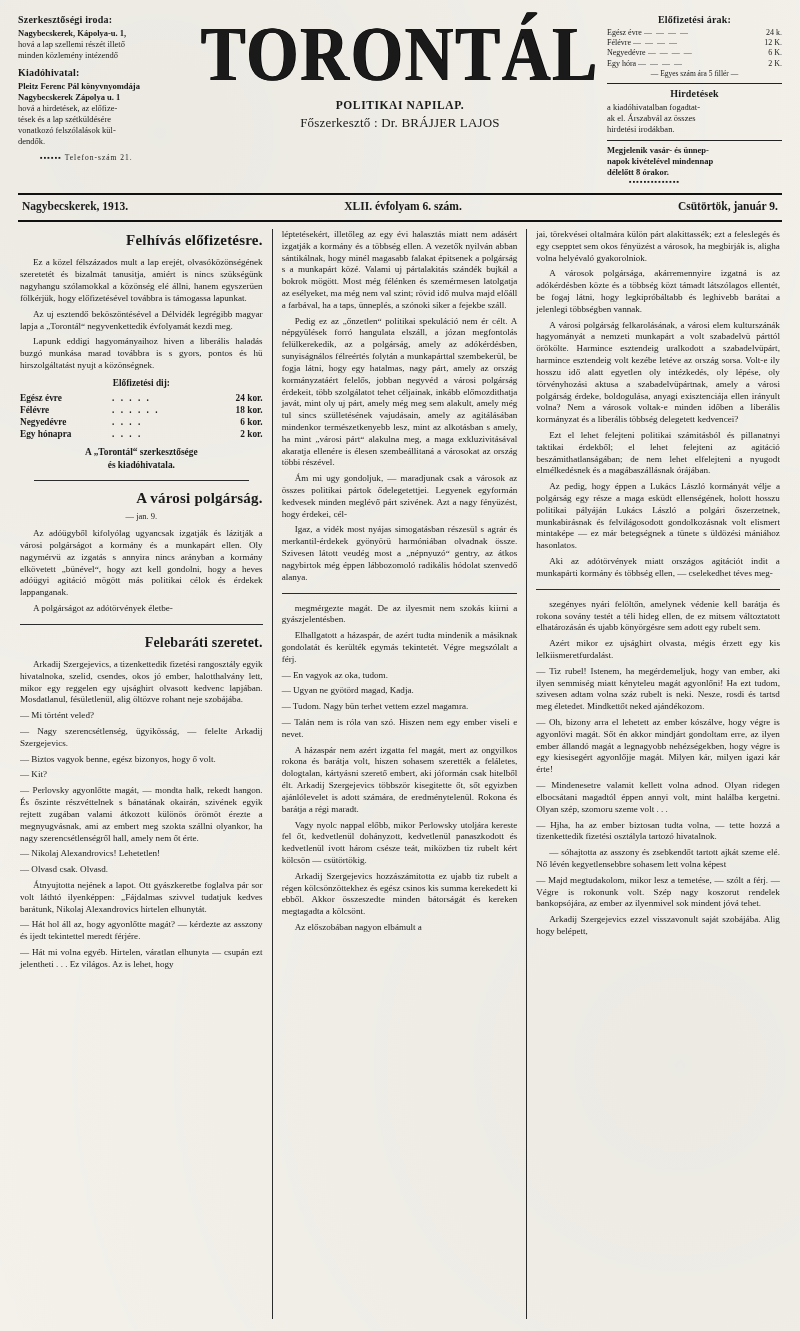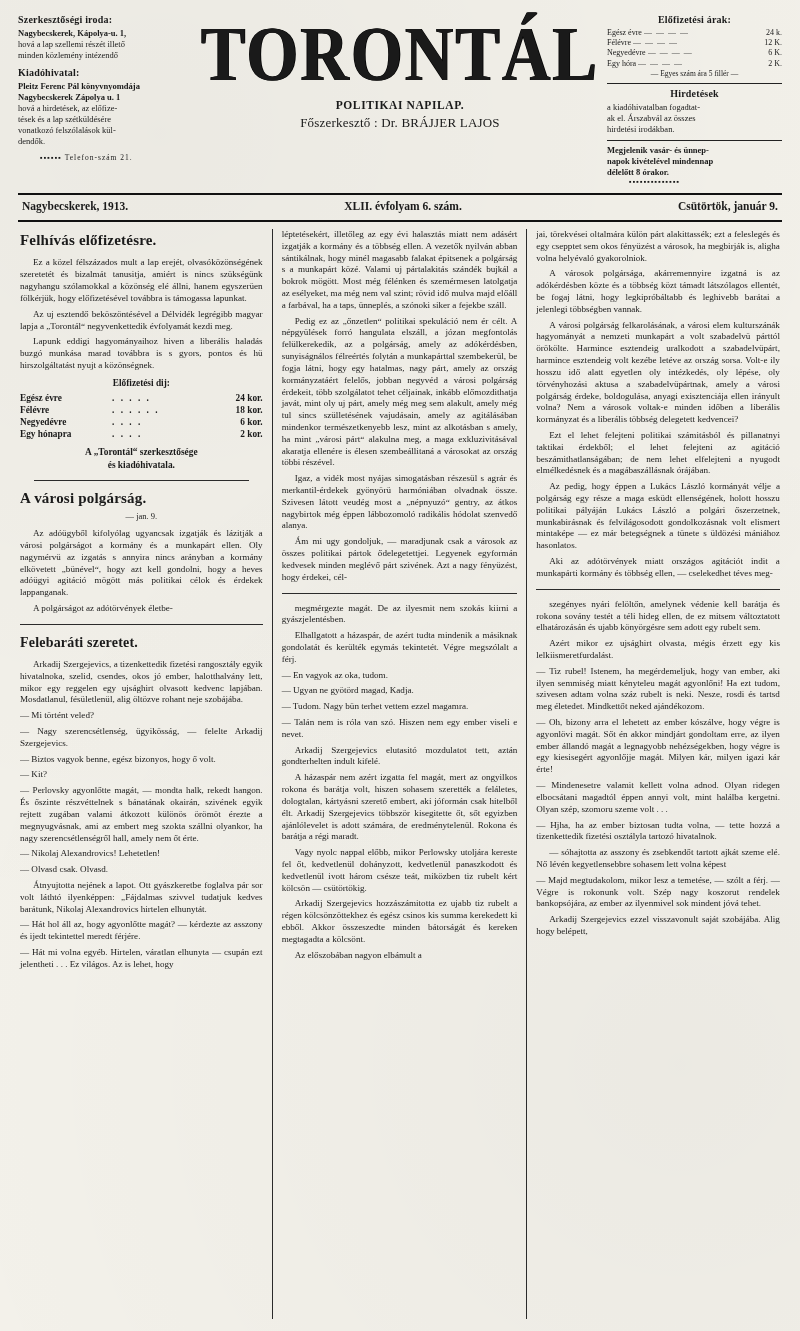--- a/index.html
+++ b/index.html
@@ -97,21 +97,21 @@
     font-size:9.1px;
     line-height:1.30;
     text-align:justify;
     hyphens:auto;
   }
   .col.c1 { padding-left:2px; border-right:1px solid #2b2b2b; }
   .col.c2 { border-right:1px solid #2b2b2b; }
   .col.c3 { padding-right:2px; }
 
   .headline {
-    text-align:left;
+    text-align:right;
     font-size:15px;
     font-weight:bold;
     margin:2px 0 7px 0;
     letter-spacing:.2px;
   }
   .headline.sm { font-size:14px; }
   .subdate { text-align:center; font-size:8.5px; margin:-4px 0 6px 0; }
   p { margin:0 0 4px 0; text-indent:13px; }
   p.noind { text-indent:0; }
   .sep {
@@ -262,32 +262,31 @@
       <p class="dash">— Nikolaj Alexandrovics! Lehetetlen!</p>
       <p class="dash">— Olvasd csak. Olvasd.</p>
       <p>Átnyujtotta nejének a lapot. Ott gyászkeretbe foglalva pár sor volt láthtó ilyenképpen: „Fájdalmas szivvel tudatjuk kedves barátunk, Nikolaj Alexandrovics hirtelen elhunytát.</p>
       <p class="dash">— Hát hol áll az, hogy agyonlőtte magát? — kérdezte az asszony és ijedt tekintettel meredt férjére.</p>
       <p class="dash">— Hát mi volna egyéb. Hirtelen, váratlan elhunyta — csupán ezt jelentheti . . . Ez világos. Az is lehet, hogy</p>
     </div>
 
     <div class="col c2">
       <p class="noind">léptetésekért, illetőleg az egy évi halasztás miatt nem adásért izgatják a kormány és a többség ellen. A vezetők nyilván abban sántikálnak, hogy minél magasabb falakat épitsenek a polgárság s a munkapárt közé. Valami uj pártalakitás szándék bujkál a bokrok mögött. Most még félénken és szemérmesen latolgatja az esélyeket, ma még nem val szint; rövid idő mulva majd előáll a farbával, ha a taps, ünneplés, a szónoki siker a fejekbe száll.</p>
       <p>Pedig ez az „őnzetlen“ politikai spekuláció nem ér célt. A népgyülések forró hangulata elszáll, a józan megfontolás felülkerekedik, az a polgárság, amely az adókérdésben, sunyiságnálos félreértés folytán a munkapárttal szembekerül, be fogja látni, hogy egy hatalmas, nagy párt, amely az ország kormányzatáért felelős, jobban negyvéd a városi polgárság érdekeit, több szolgálatot tehet céljainak, inkább előmozdithatja javát, mint oly uj párt, amely még meg sem alakult, amely még tul sincs szülletésének vajudásain, amely az agitálásában mindenkor természetkenyebb lesz, mint az alkotásban s amely, ha mint „városi párt“ alakulna meg, a maga exkluzivitásával akaratja ellenére is élesen szembeállitaná a városokat az ország többi részével.</p>
+      <p>Ám mi ugy gondoljuk, — maradjunak csak a városok az összes politikai pártok ődelegetettjei. Legyenek egyformán kedvesek minden meglévő párt szivének. Azt a nagy fényüzést, hogy érdekei, cél-</p>
       <p>Igaz, a vidék most nyájas simogatásban részesül s agrár és merkantil-érdekek gyönyörü harmóniában olvadnak össze. Szivesen látott veudég most a „népnyuzó“ gentry, az átkos nagybirtok még éppen lábbozomoló radikális hódolat szenvedő alanya.</p>
-      <p>Ám mi ugy gondoljuk, — maradjunak csak a városok az összes politikai pártok ődelegetettjei. Legyenek egyformán kedvesek minden meglévő párt szivének. Azt a nagy fényüzést, hogy érdekei, cél-</p>
 
       <hr class="sep full">
 
       <p>megmérgezte magát. De az ilyesmit nem szokás kiirni a gyászjelentésben.</p>
       <p>Elhallgatott a házaspár, de azért tudta mindenik a másiknak gondolatát és kerülték egymás tekintetét. Végre megszólalt a férj.</p>
       <p class="dash">— En vagyok az oka, tudom.</p>
       <p class="dash">— Ugyan ne gyötörd magad, Kadja.</p>
       <p class="dash">— Tudom. Nagy bün terhet vettem ezzel magamra.</p>
       <p class="dash">— Talán nem is róla van szó. Hiszen nem egy ember viseli e nevet.</p>
-      <p>Arkadij Szergejevics elutasitó mozdulatot tett, aztán gondterhelten indult kifelé.</p>
       <p>A házaspár nem azért izgatta fel magát, mert az ongyilkos rokona és barátja volt, hiszen sohasem szerették a feláletes, dologtalan, kártyásni szerető embert, aki jóformán csak hitelből élt. Arkadij Szergejevics többször kisegitette őt, sőt egyizben ajánlólevelet is adott számára, de eredménytelenül. Rokona és barátja a régi maradt.</p>
       <p>Vagy nyolc nappal előbb, mikor Perlowsky utoljára kereste fel őt, kedvetlenül dohányzott, kedvetlenül panaszkodott és kedvetlenül ivott három csésze teát, miközben tiz rubelt kért kölcsön — csütörtökig.</p>
       <p>Arkadij Szergejevics hozzászámitotta ez ujabb tiz rubelt a régen kölcsönzöttekhez és egész csinos kis summa kerekedett ki ebből. Akkor összeszedte minden bátorságát és kereken megtagadta a kölcsönt.</p>
       <p>Az előszobában nagyon elbámult a</p>
     </div>
 
     <div class="col c3">
       <p class="noind">jai, törekvései oltalmára külön párt alakittassék; ezt a feleslegés és egy csepptet sem okos fényüzést a városok, ha megbirják is, aligha volna helyévaló gyakorolniok.</p>
       <p>A városok polgársága, akárremennyire izgatná is az adókérdésben közte és a többség közt támadt látszólagos ellentét, be fogaj látni, hogy legkipróbáltabb és leghivebb barátai a jelenlegi többségben vannak.</p>
       <p>A városi polgárság felkarolásának, a városi elem kulturszánák hagyományát a nemzeti munkapárt a volt szabadelvü párttól örökölte. Harmince esztendeig uralkodott a szabadelvüpárt, harmince esztendeig volt kezébe letéve az ország sorsa. Volt-e ily hosszu idő alatt egyetlen oly intézkedés, oly lépése, oly törvényhozási aktusa a szabadelvüpártnak, amely a városi polgárság érdeke, boldogulása, anyagi exisztenciája ellen irányult volna? Nem a városok voltak-e minden időben a liberális kormányzat és a liberális többség delegetett kedvencei?</p>

